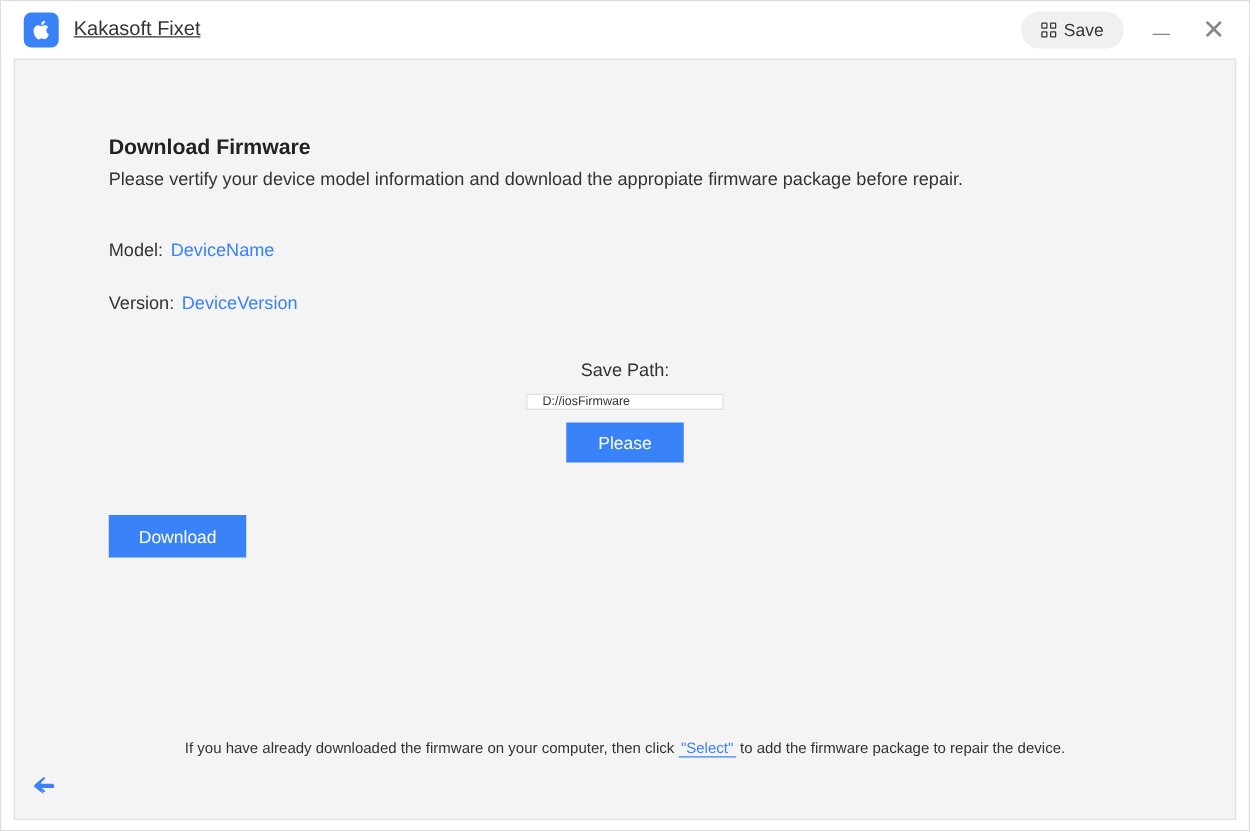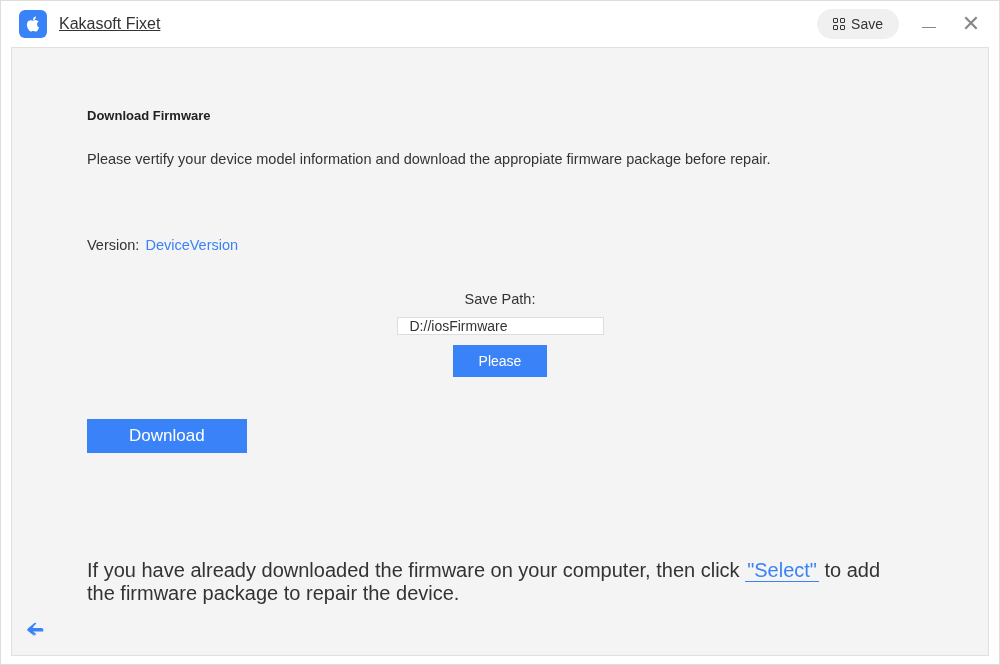--- a/index.html
+++ b/index.html
@@ -121,30 +121,30 @@
       flex: 1;
       background: #f4f4f4;
       margin: 0 10px 8px 10px;
       border: 1px solid #e0e0e0;
       padding: 60px 75px 30px 75px;
       display: flex;
       flex-direction: column;
     }
 
     .heading {
-      font-size: 13px;
+      font-size: 17px;
       font-weight: 700;
       color: #222;
-      margin-bottom: 28px;
+      margin-bottom: 8px;
     }
 
     .subtitle {
       font-size: 14.5px;
       color: #333;
-      margin-bottom: 70px;
+      margin-bottom: 41px;
     }
 
     .section-label {
       font-size: 14.5px;
       color: #333;
       margin-bottom: 28px;
     }
 
     .info-row {
       display: flex;
@@ -176,54 +176,55 @@
       color: #333;
       white-space: nowrap;
     }
 
     .path-input {
       flex: 1;
       height: 48px;
       border: 1px solid #ddd;
       background: #ffffff;
       padding: 0 12px;
-      font-size: 14px;
+      font-size: 10px;
       color: #333;
       outline: none;
     }
 
     .change-button {
       height: 32px;
       padding: 0 26px;
       background: #3a82f7;
       color: white;
       border: none;
       font-size: 14px;
       cursor: pointer;
     }
 
     .download-button {
       height: 34px;
-      padding: 0 42px;
+      padding: 0 24px;
       background: #3a82f7;
       color: white;
       border: none;
-      font-size: 17px;
+      font-size: 14px;
       cursor: pointer;
       width: fit-content;
     }
 
     .spacer {
       flex: 1;
     }
 
     .help-text {
-      font-size: 20px;
+      font-size: 12px;
       color: #333;
       margin-bottom: 20px;
+      text-align: center;
     }
 
     .select-link {
       color: #3a82f7;
       border-bottom: 1px solid #3a82f7;
       padding: 0 2px;
       cursor: pointer;
     }
 
     .back-arrow {
@@ -268,20 +269,24 @@
         <span class="close-x">✕</span>
       </div>
     </div>
   </div>
 
   <div class="content-area">
     <div class="heading">Download Firmware</div>
     <div class="subtitle">Please vertify your device model information and download the appropiate firmware package before repair.</div>
 
 
+    <div class="info-row">
+      <span class="info-label">Model:</span>
+      <span class="info-value">DeviceName</span>
+    </div>
 
     <div class="info-row">
       <span class="info-label">Version:</span>
       <span class="info-value">DeviceVersion</span>
     </div>
 
     <div class="path-row">
       <span class="path-label">Save Path:</span>
       <input class="path-input" type="text" value="D://iosFirmware" style="">
       <button class="change-button">Please</button>

